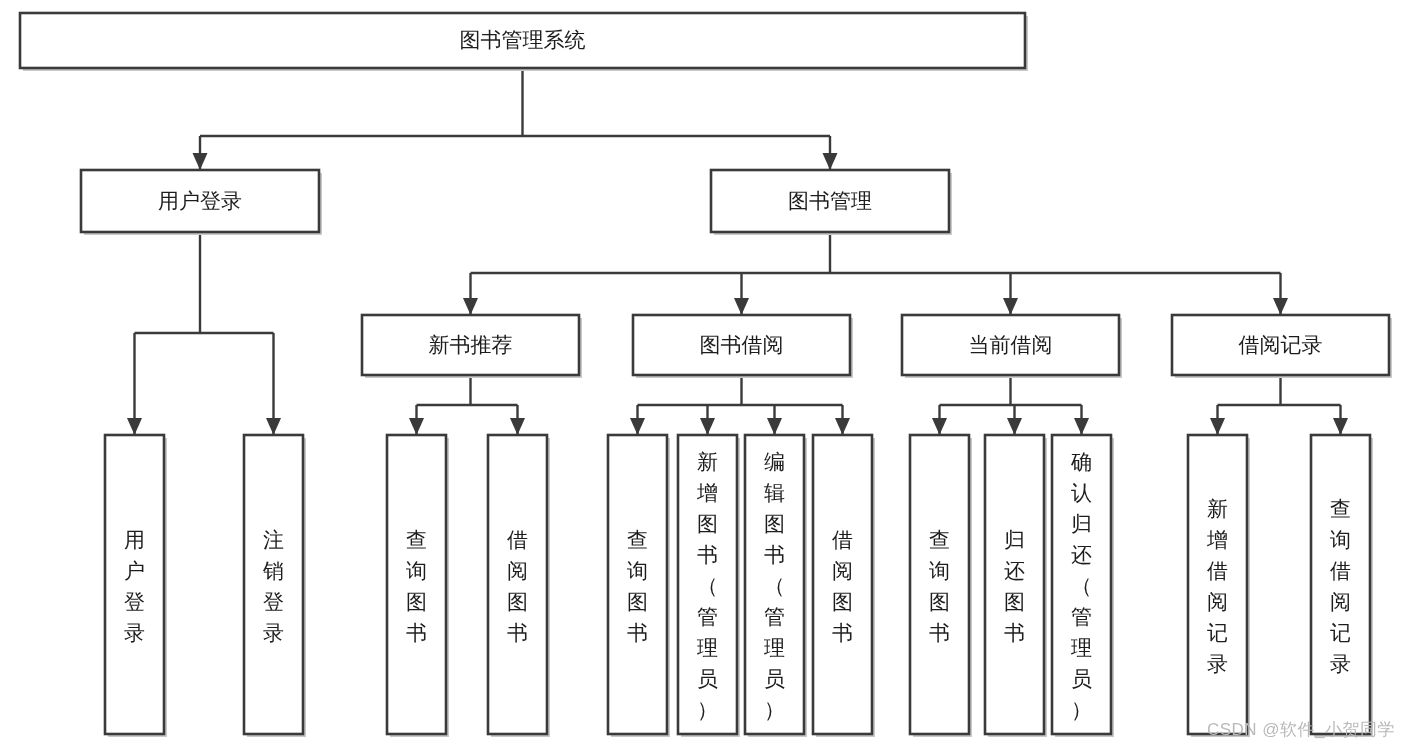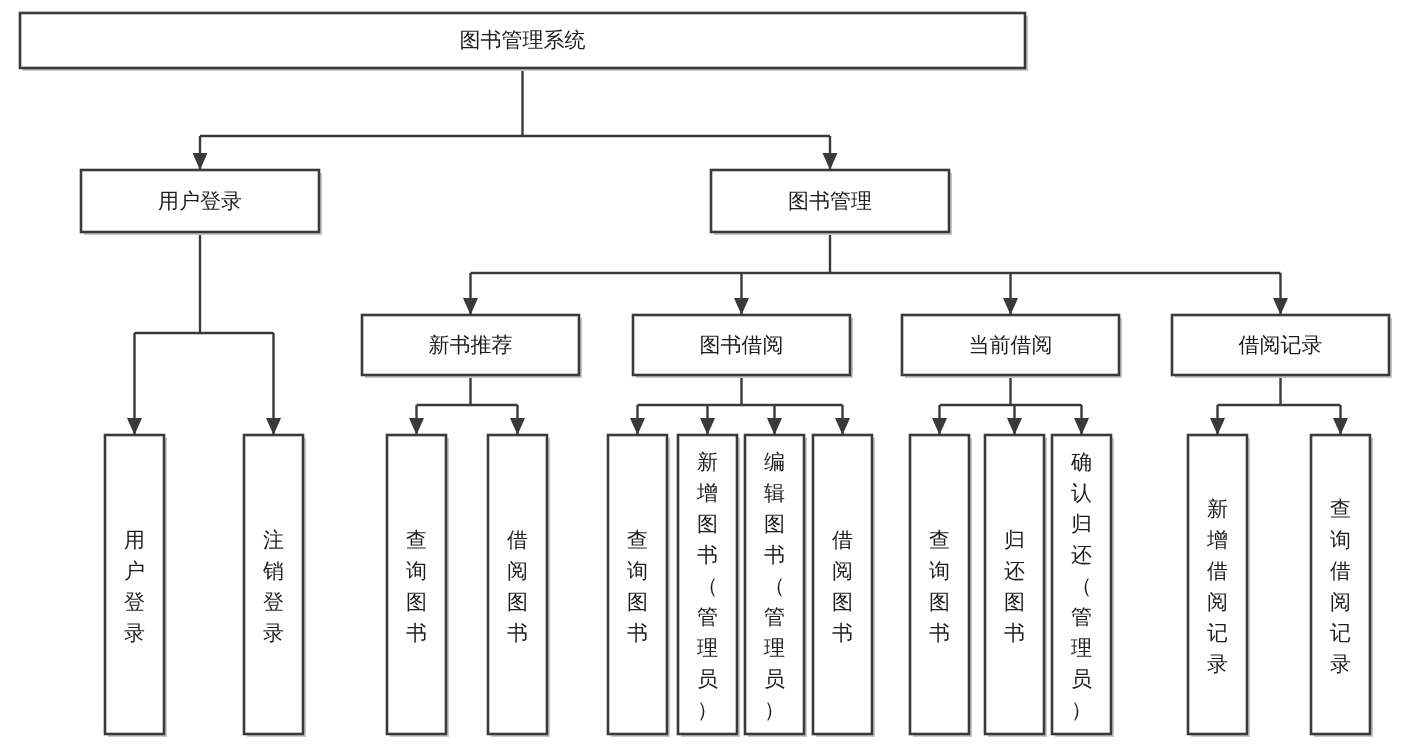--- a/index.html
+++ b/index.html
@@ -226,13 +226,14 @@
           <text x="1217.5" y="515.5" class="node-label-v"><tspan x="1217.5" dy="0">新</tspan><tspan x="1217.5" dy="31">增</tspan><tspan x="1217.5" dy="31">借</tspan><tspan x="1217.5" dy="31">阅</tspan><tspan x="1217.5" dy="31">记</tspan><tspan x="1217.5" dy="31">录</tspan></text>
         </g>
         <g>
           <rect x="1314" y="438" width="59" height="299" class="node-shadow"></rect>
           <rect x="1311" y="435" width="59" height="299" class="node-box"></rect>
           <text x="1340.5" y="515.5" class="node-label-v"><tspan x="1340.5" dy="0">查</tspan><tspan x="1340.5" dy="31">询</tspan><tspan x="1340.5" dy="31">借</tspan><tspan x="1340.5" dy="31">阅</tspan><tspan x="1340.5" dy="31">记</tspan><tspan x="1340.5" dy="31">录</tspan></text>
         </g>
       </g>
   </svg>
 
+  <div class="watermark">CSDN @软件_小贺同学</div>
 </div>
 
 </body></html>

